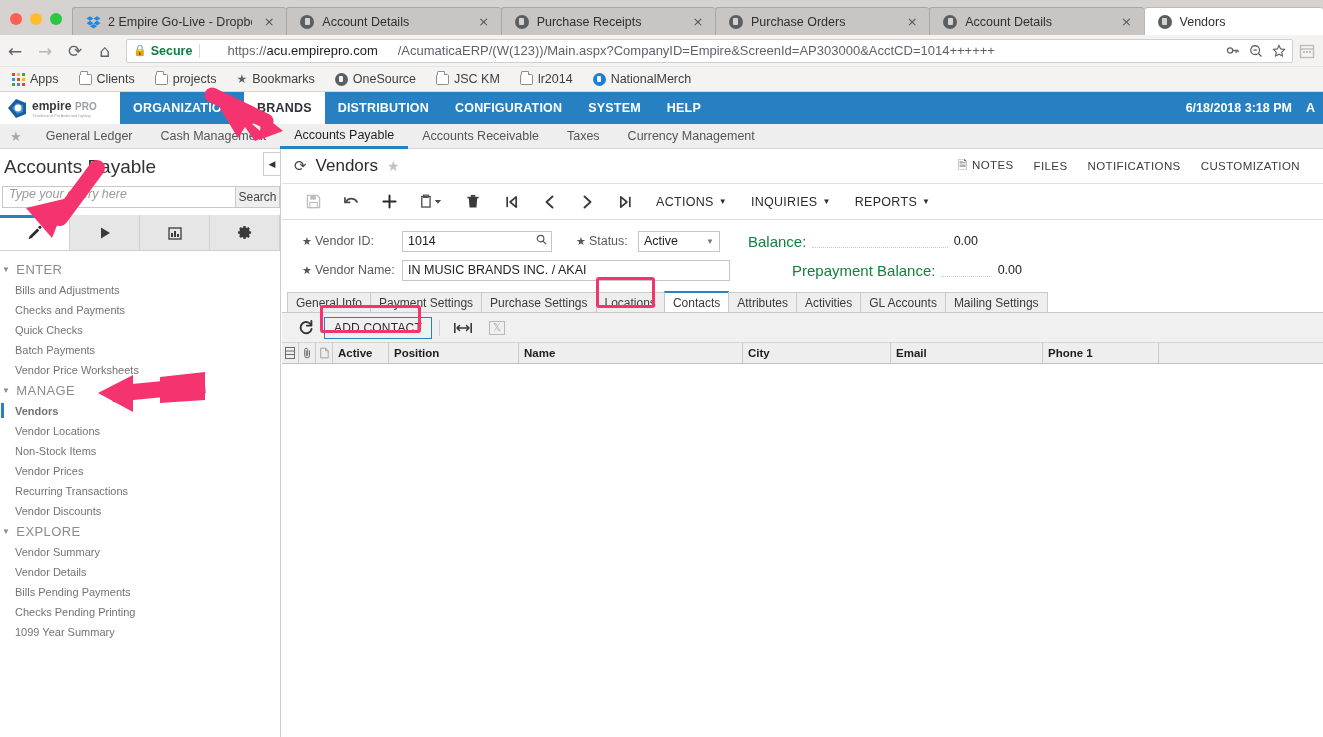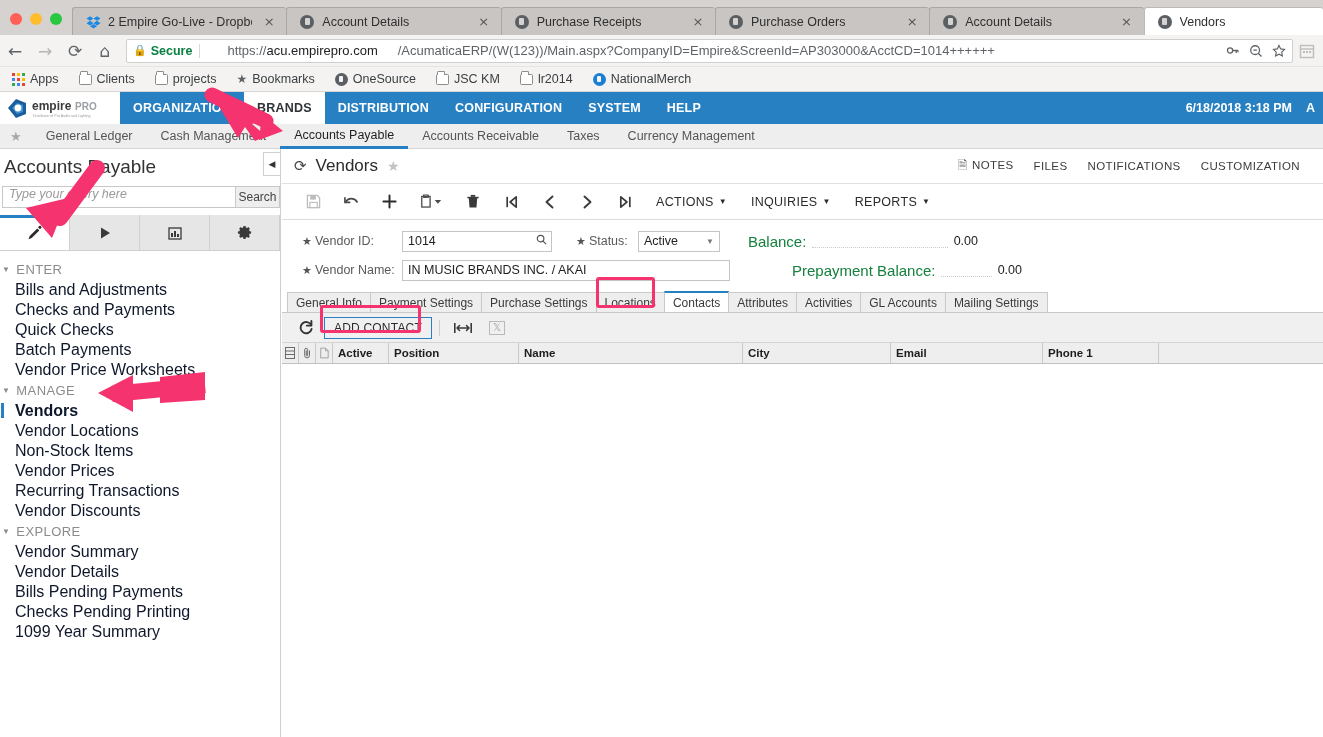--- a/index.html
+++ b/index.html
@@ -194,21 +194,21 @@
   }
   .sb-tab.active { background: #ffffff; border-top: 3px solid #2680c2; }
   .sb-nav { padding-top: 8px; }
   .sb-group {
     display: flex; align-items: center; gap: 6px;
     font-size: 13px; color: #8b8b8b; letter-spacing: .4px;
     padding: 3px 0 3px 2px;
   }
   .caret { font-size: 8px; color: #8b8b8b; }
   .sb-link {
-    font-size: 16px; color: #0f172a; padding: 2px 0 2px 15px; position: relative;
+    font-size: 11px; color: #737373; padding: 2px 0 2px 15px; position: relative;
     line-height: 16px;
   }
   .sb-link.selected { font-weight: bold; }
   .sb-link.selected::before {
     content: ""; position: absolute; left: 1px; top: 2px; width: 3px; height: 15px;
     background: #2680c2;
   }
   .sb-collapse {
     position: absolute; right: -1px; top: 3px; width: 18px; height: 24px;
     background: #ffffff; border: 1px solid #cfcfcf;

